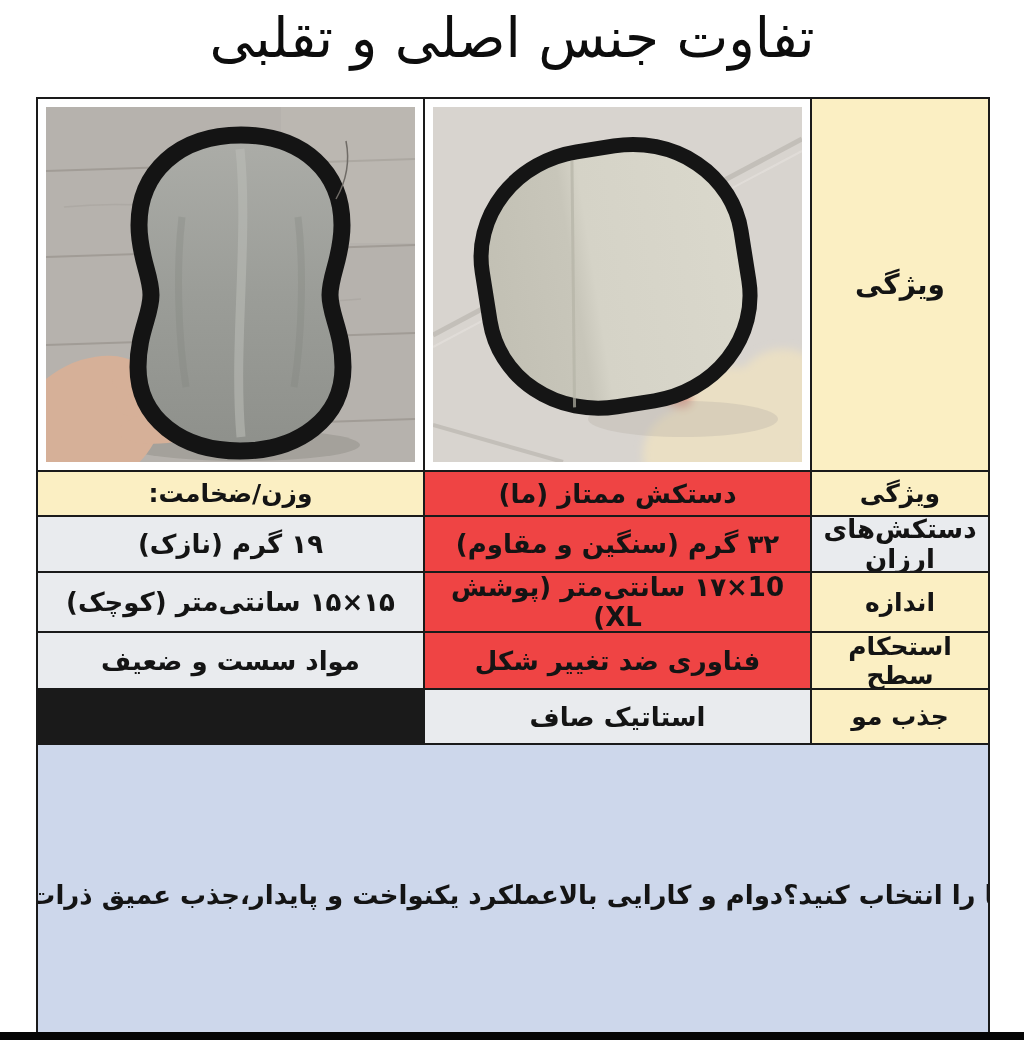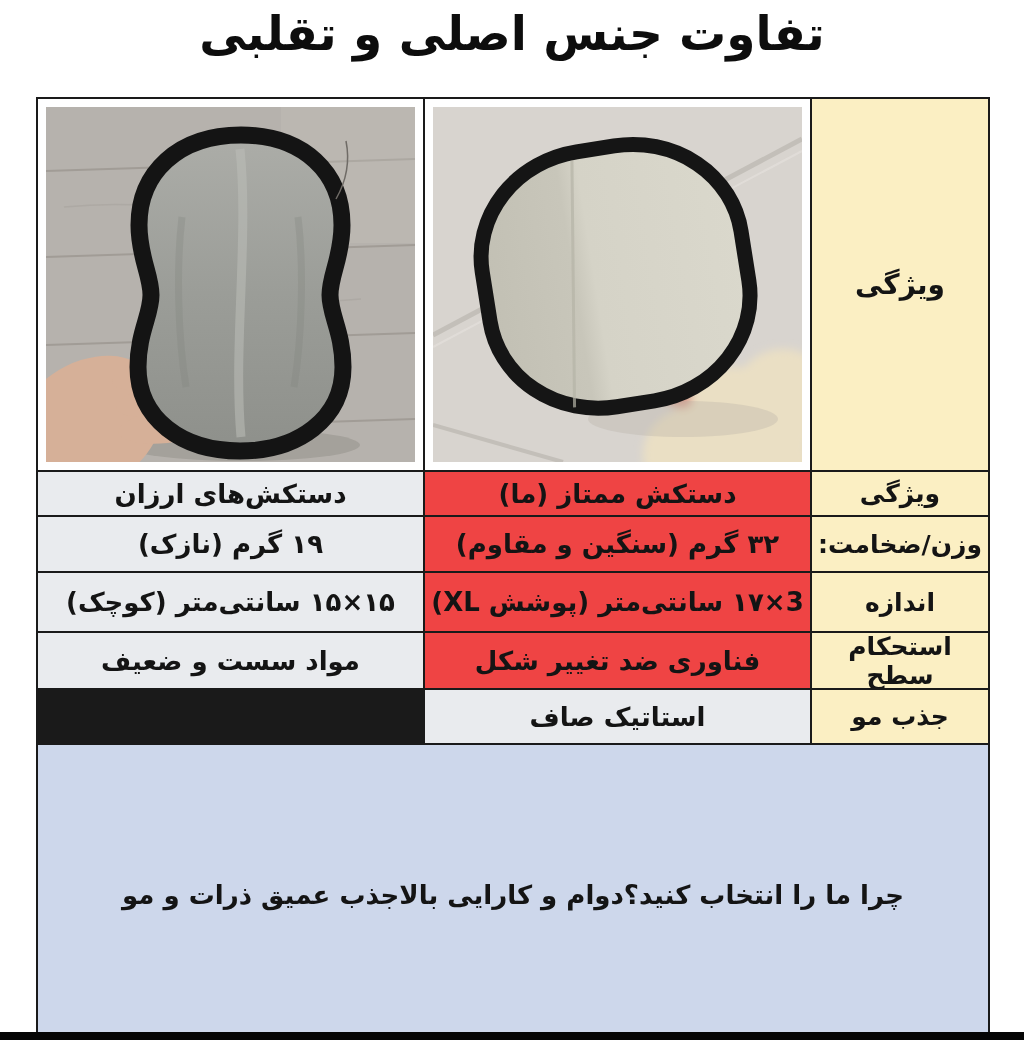--- a/index.html
+++ b/index.html
@@ -5,21 +5,21 @@
   html,body{margin:0;padding:0}
   body{
     width:1024px;height:1040px;position:relative;overflow:hidden;
     background:#ffffff;
     font-family:"DejaVu Sans",sans-serif;
     color:#111;
   }
   .page-title{
     position:absolute;top:6px;left:0;width:100%;
     text-align:center;direction:rtl;
-    font-size:47px;font-weight:bold;color:#0d0d0d;
+    font-size:55px;font-weight:normal;color:#0d0d0d;
     letter-spacing:0;
   }
   .tbl{
     position:absolute;left:36px;top:97px;width:954px;height:949px;
     box-sizing:border-box;padding:2px;background:#1a1a1a;
     display:grid;direction:rtl;
     grid-template-columns:176px 1fr 1fr;
     grid-template-rows:371px 43px 54px 58px 55px 53px 1fr;
     gap:2px;
   }
@@ -126,39 +126,39 @@
       </g>
     </svg>
   </div>
 
   <div class="cell c-label">
       <span>ویژگی</span>
     </div>
   <div class="cell c-ours">
       <span>دستکش ممتاز (ما)</span>
     </div>
+  <div class="cell c-label">
+      <span>وزن/ضخامت:</span>
+    </div>
+
   <div class="cell c-cheap">
       <span>دستکش‌های ارزان</span>
-    </div>
-
-  <div class="cell c-label">
-      <span>وزن/ضخامت:</span>
     </div>
   <div class="cell c-ours">
       <span>۳۲ گرم (سنگین و مقاوم)</span>
     </div>
   <div class="cell c-cheap">
       <span>۱۹ گرم (نازک)</span>
     </div>
 
   <div class="cell c-label">
       <span>اندازه</span>
     </div>
   <div class="cell c-ours">
-      <span>3×۱۷ سانتی‌متر (پوشش XL)</span>
+      <span>10×۱۷ سانتی‌متر (پوشش XL)</span>
     </div>
   <div class="cell c-cheap">
       <span>۱۵×۱۵ سانتی‌متر (کوچک)</span>
     </div>
 
   <div class="cell c-label">
       <span>استحکام سطح</span>
     </div>
   <div class="cell c-ours">
       <span>فناوری ضد تغییر شکل</span>
@@ -170,18 +170,19 @@
   <div class="cell c-label">
       <span>جذب مو</span>
     </div>
   <div class="cell c-cheap">
       <span>استاتیک صاف</span>
     </div>
 
   <div class="cell c-footer">
     <span class="footer-line">چرا ما را انتخاب کنید؟</span>
     <span class="footer-line">دوام و کارایی بالا</span>
+    <span class="footer-line">عملکرد یکنواخت و پایدار،</span>
     <span class="footer-line">جذب عمیق ذرات و مو</span>
   </div>
 
 </div>
 
 <div class="bottom-bar"></div>
 
 </body></html>

